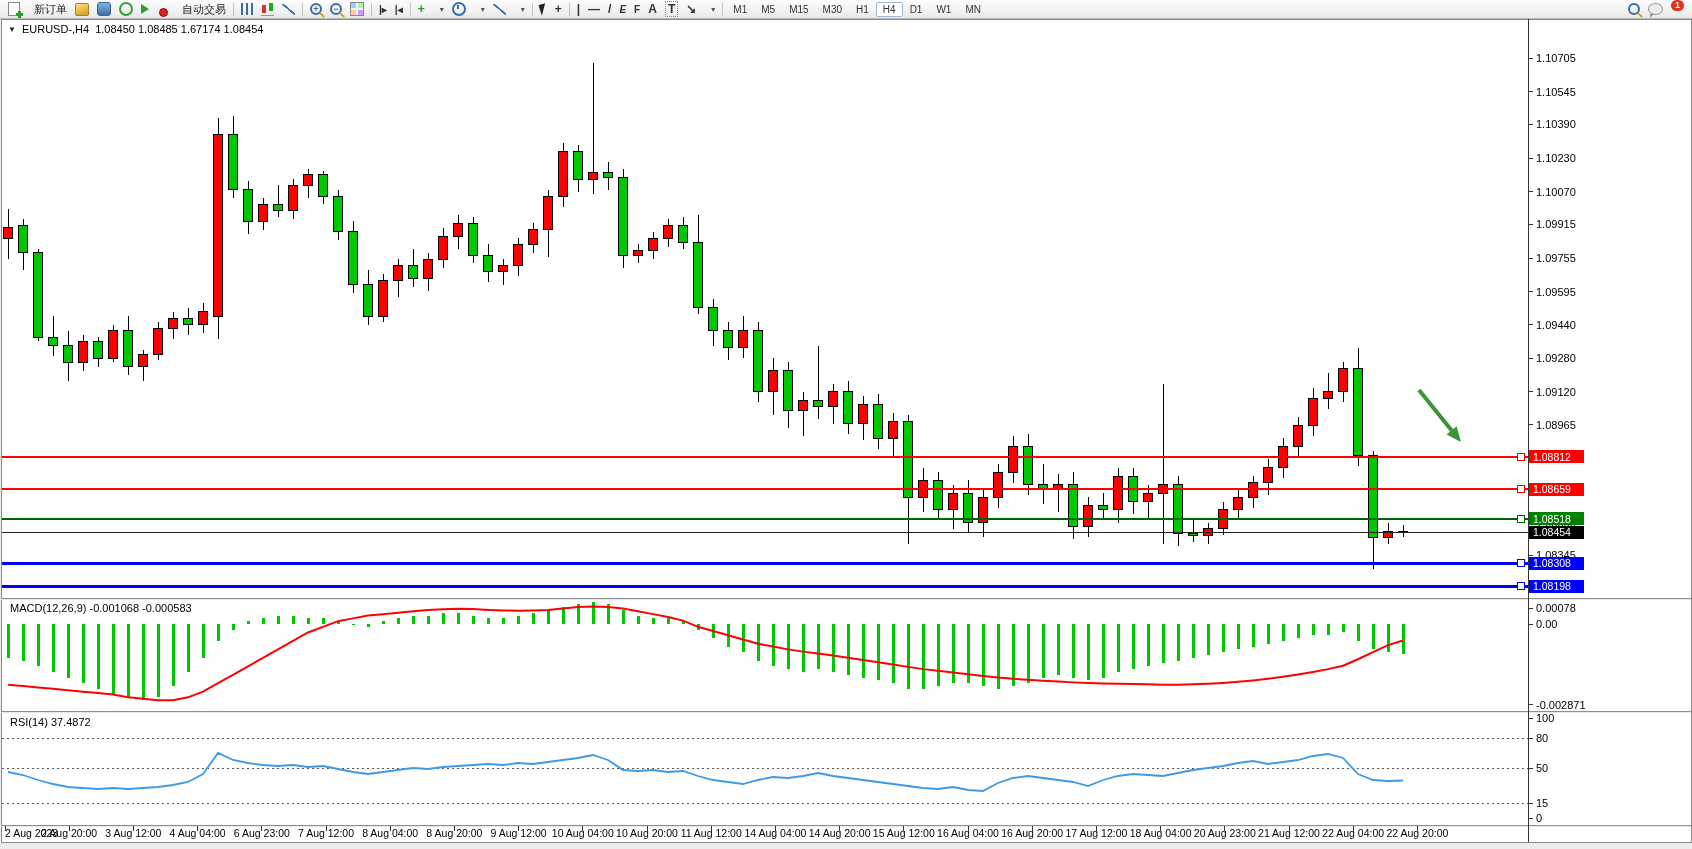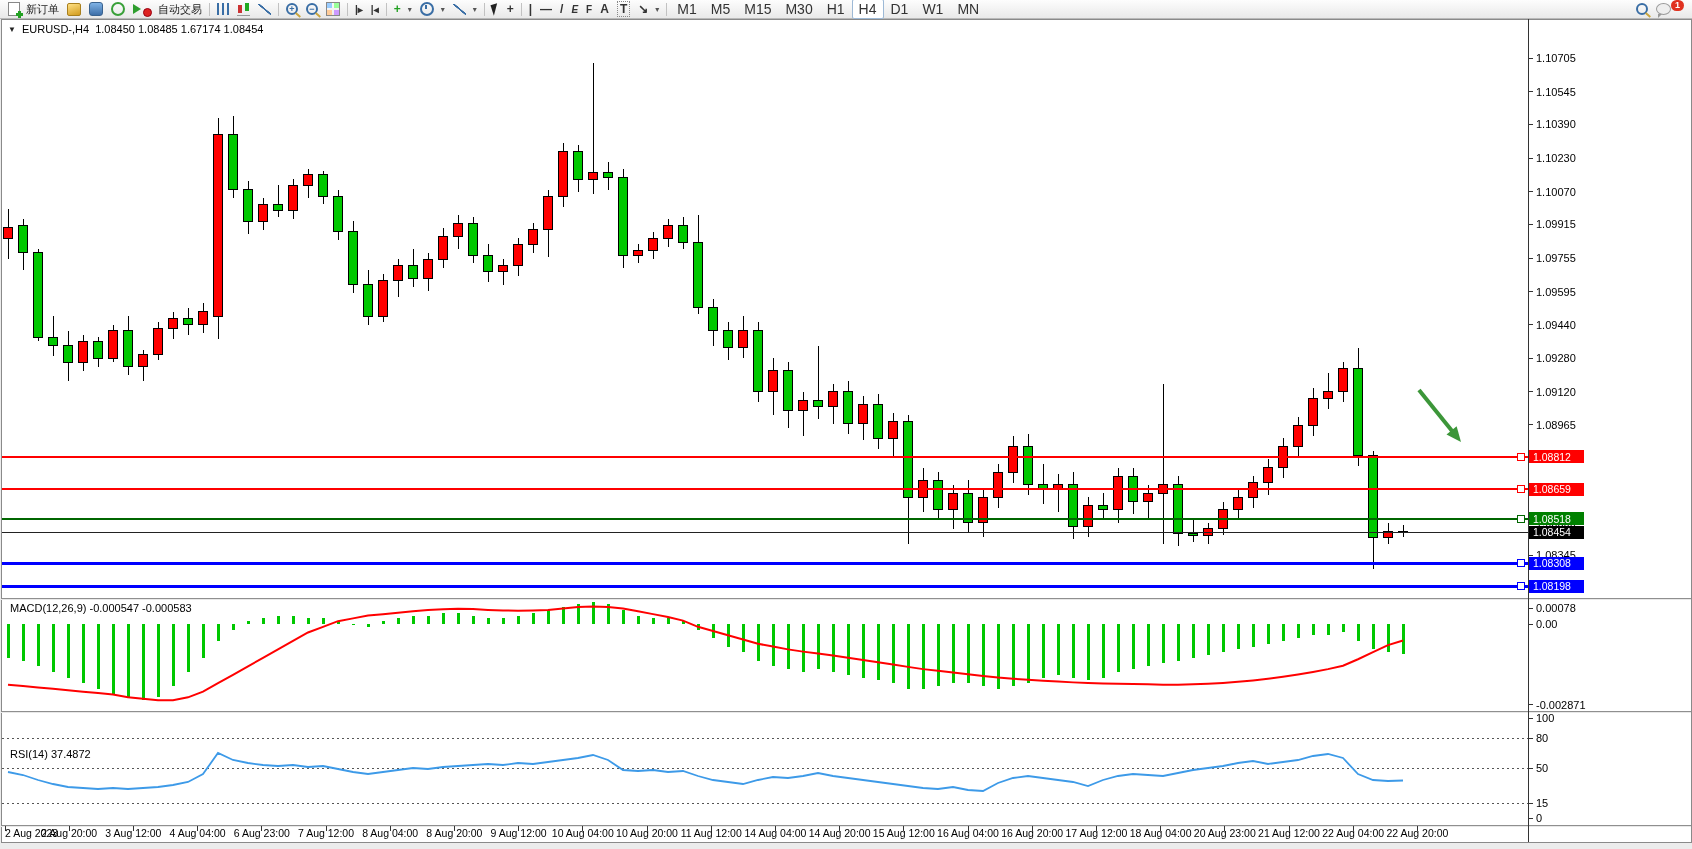--- a/index.html
+++ b/index.html
@@ -3,24 +3,24 @@
 <meta charset="utf-8">
 <style>
   html,body{margin:0;padding:0}
   body{width:1692px;height:849px;position:relative;overflow:hidden;
        background:#ececec;font-family:"Liberation Sans",sans-serif;}
   
   .toolbar{position:absolute;top:0;left:0;width:1692px;height:19px;z-index:6;
            background:linear-gradient(#fdfdfd,#e9e9e9);border-bottom:1px solid #b9b9b9;
            display:flex;align-items:center;padding:0 4px;box-sizing:border-box;
            font-size:11px;color:#222;white-space:nowrap;}
-  .tb-btn{display:inline-flex;align-items:center;gap:6px;padding:1px 4px;height:15px;cursor:default}
+  .tb-btn{display:inline-flex;align-items:center;gap:14px;padding:1px 4px;height:15px;cursor:default}
   .sep{width:1px;height:13px;background:#c2c2c2;margin:0 3px;flex:0 0 auto}
   .caret{font-size:8px;color:#555;margin-left:1px}
-  .tf{padding:1px 6px;font-size:14px;color:#333;border:1px solid transparent;border-radius:2px}
+  .tf{padding:1px 6px;font-size:10px;color:#333;border:1px solid transparent;border-radius:2px}
   .tf.active{background:#fff;border:1px solid #9db9d6}
   .spacer{flex:1}
   .ico{display:inline-block;flex:0 0 auto}
   .i-doc{width:10px;height:12px;background:#fff;border:1px solid #888;position:relative}
   .i-doc::after{content:"";position:absolute;right:-4px;bottom:-3px;width:7px;height:7px;
      background:linear-gradient(#23a123,#23a123) center/7px 3px no-repeat,
                 linear-gradient(#23a123,#23a123) center/3px 7px no-repeat}
   .i-gold{width:12px;height:11px;background:linear-gradient(160deg,#ffe084,#d19b1e);border-radius:2px;border:1px solid #a87f1d}
   .i-person{width:12px;height:12px;border-radius:3px;background:linear-gradient(#7fb2e5,#3e6fa8);border:1px solid #39628f}
   .i-signal{width:10px;height:10px;border-radius:50%;border:2px solid #39a039}
@@ -46,21 +46,21 @@
   .glyph.small{font-size:10px}
   .i-bubble{width:13px;height:10px;background:#eee;border:1px solid #999;border-radius:50%;position:relative}
   .i-bubble::after{content:"";position:absolute;left:1px;bottom:-4px;border-top:4px solid #999;border-right:4px solid transparent}
   .badge{display:inline-block;min-width:11px;height:11px;border-radius:6px;background:#e03220;color:#fff;
          font:bold 9px/11px "Liberation Sans",sans-serif;text-align:center;margin-left:-6px;margin-top:-8px;padding:0 1px}
   
   .overlay{position:absolute;z-index:4;font-size:11px;color:#000}
   #title-bar{top:23px;left:8px;display:flex;align-items:center;gap:6px}
   .tri{font-size:8px;color:#222}
   #macd-label{top:602px;left:10px}
-  #rsi-label{top:748px;left:10px}
+  #rsi-label{top:716px;left:10px}
   svg{position:absolute;top:0;left:0;z-index:1}
 </style>
 </head>
 <body>
 
 <div class="toolbar">
   <span class="tb-btn">
     <span class="ico i-doc"></span>
     <span>新订单</span>
   </span>
@@ -169,21 +169,21 @@
     <span class="ico i-bubble"></span>
     <span class="badge">1</span>
   </span>
 </div>
 
 <div class="overlay" id="title-bar">
   <span class="tri">▼</span>
   <span>EURUSD-,H4</span>
   <span>1.08450 1.08485 1.67174 1.08454</span>
 </div>
-<div class="overlay" id="macd-label">MACD(12,26,9) -0.000547 -0.000583</div>
+<div class="overlay" id="macd-label">MACD(12,26,9) -0.001068 -0.000583</div>
 <div class="overlay" id="rsi-label">RSI(14) 37.4872</div>
 
 <svg id="chart-svg" width="1692" height="849">
     <rect x="0" y="0" width="1692" height="849" fill="#ececec"></rect>
     <rect x="1" y="19" width="1690" height="823" fill="#ffffff" stroke="#8a8a8a" stroke-width="1" shape-rendering="crispEdges"></rect>
     <rect x="1" y="598" width="1690" height="1.4" fill="#8f8f8f" shape-rendering="crispEdges"></rect>
     <rect x="1" y="599.4" width="1690" height="1" fill="#e8e8e8" shape-rendering="crispEdges"></rect>
     <rect x="1" y="711" width="1690" height="1.4" fill="#8f8f8f" shape-rendering="crispEdges"></rect>
     <rect x="1" y="712.4" width="1690" height="1" fill="#e8e8e8" shape-rendering="crispEdges"></rect>
     <rect x="1" y="825" width="1690" height="1.4" fill="#8f8f8f" shape-rendering="crispEdges"></rect>

